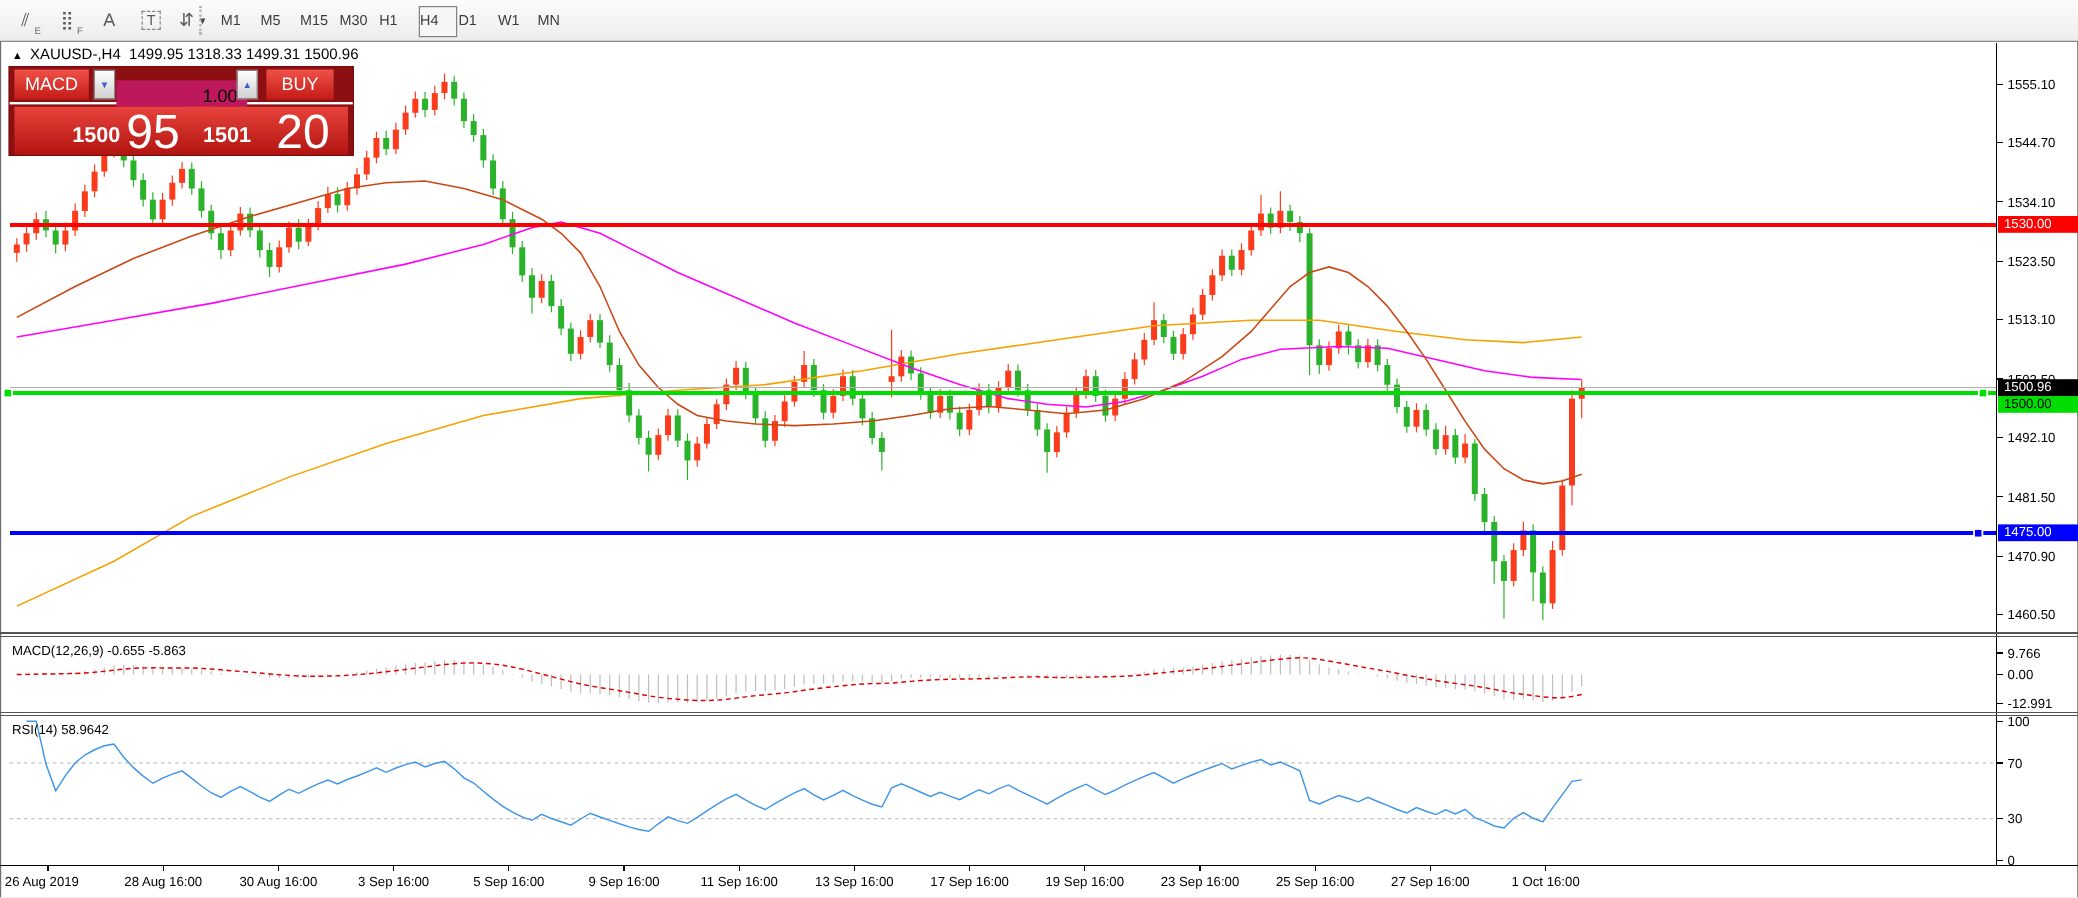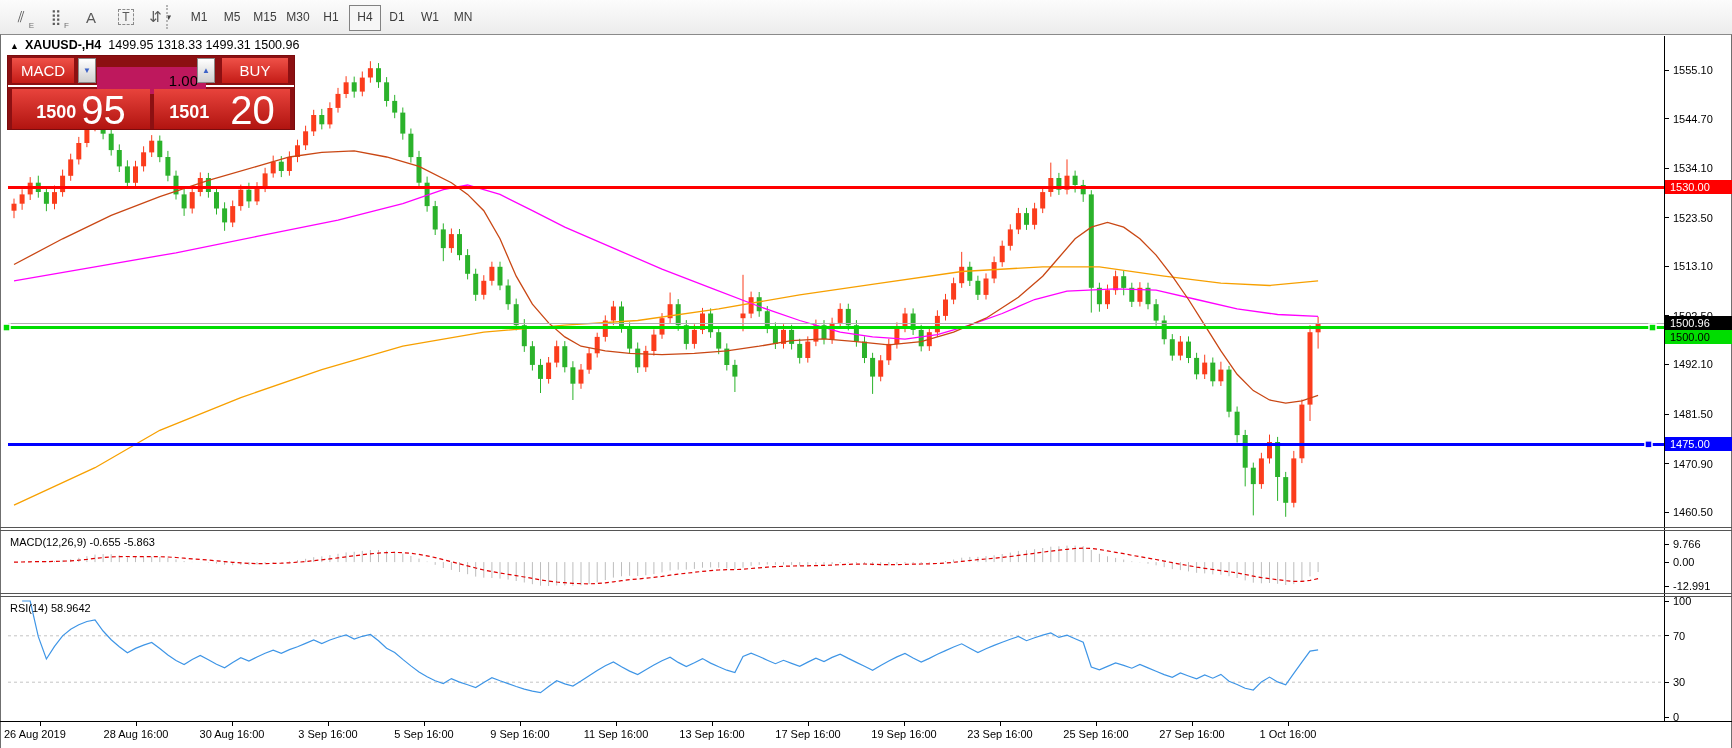--- a/index.html
+++ b/index.html
@@ -8,30 +8,30 @@
   
   #toolbar{position:absolute;left:0;top:0;width:1732px;height:34px;
            background:linear-gradient(#fcfcfc,#ececec);border-bottom:1px solid #9a9a9a;}
   .tbicon{position:absolute;top:4px;height:26px;width:30px;display:flex;align-items:center;
           justify-content:center;color:#5a5a5a;font-size:15px;cursor:default;}
   .tbicon .sub{position:absolute;right:2px;bottom:0;font-size:8px;color:#707070;}
   .tbicon.boxed span.g{border:1px dashed #8a8a8a;padding:0 3px;font-size:12px;line-height:14px;}
   .tbicon .caret{font-size:8px;margin-left:3px;color:#444;}
   #tb-sep{position:absolute;left:166px;top:5px;width:4px;height:24px;
           border-left:2px dotted #b5b5b5;}
-  .tfbtn{position:absolute;top:5px;width:30px;height:24px;line-height:24px;text-align:center;
+  .tfbtn{position:absolute;top:5px;width:30px;height:24px;line-height:24px;
          font-size:12px;color:#3c3c3c;cursor:default;}
   .tfbtn.active{border:1px solid #828282;background:#f6f6f6;line-height:22px;}
   
   #chartwin{position:absolute;left:0;top:34px;width:1730px;height:713px;border:1px solid #6f6f6f;
             border-top:1px solid #8a8a8a;background:#fff;}
   #chart-svg{position:absolute;left:0;top:0;}
   #header{position:absolute;left:10px;top:38px;font-size:12.5px;color:#000;z-index:5;}
   #header .tri{font-size:9px;margin-right:6px;}
-  #header b{font-weight:700;}
+  #header b{font-weight:400;}
   
   #qpanel{position:absolute;left:8px;top:56px;width:286px;height:73px;background:#8c1012;
           z-index:6;box-shadow:0 0 0 1px #7a0c0e;}
   #qrow1{position:absolute;left:0;top:0;width:286px;height:29px;border-bottom:2px solid #ffffff;}
   .qbtn{position:absolute;top:2px;height:25px;line-height:25px;text-align:center;color:#fff;
         font-size:15px;background:linear-gradient(#ef5148,#c41b16);cursor:pointer;}
   .spin{position:absolute;top:2px;width:18px;height:25px;background:linear-gradient(#ffffff,#cfcfcf);
         border:1px solid #8a8a8a;box-sizing:border-box;color:#3d63c8;font-size:8px;line-height:23px;
         text-align:center;cursor:pointer;}
   #vol{position:absolute;left:89px;top:11px;width:99px;height:25px;border:none;background:#be185d;
@@ -664,23 +664,23 @@
   <div id="header">
     <span class="tri">▲</span><b>XAUUSD-,H4</b>&nbsp;&nbsp;<span>1499.95 1318.33 1499.31 1500.96</span>
   </div>
 
   <div id="qpanel">
     <div id="qrow1">
       <div class="qbtn" style="left:4px;width:62px;">MACD</div>
       <div class="spin" style="left:70px;">▼</div>
       <input id="vol" value="1.00" style="">
       <div class="spin" style="left:189px;">▲</div>
-      <div class="qbtn" style="left:214px;width:66px;">BUY</div>
+      <div class="qbtn" style="left:214px;width:56px;">BUY</div>
     </div>
-    <div class="qtile" style="left:4px;width:138px;">
+    <div class="qtile" style="left:4px;width:138px;padding-left:24px;">
       <span class="small">1500</span>
       <span class="big">95</span>
     </div>
     <div class="qtile" style="left:146px;width:136px;gap:16px;">
       <span class="small">1501</span>
       <span class="big">20</span>
     </div>
   </div>
 
 

